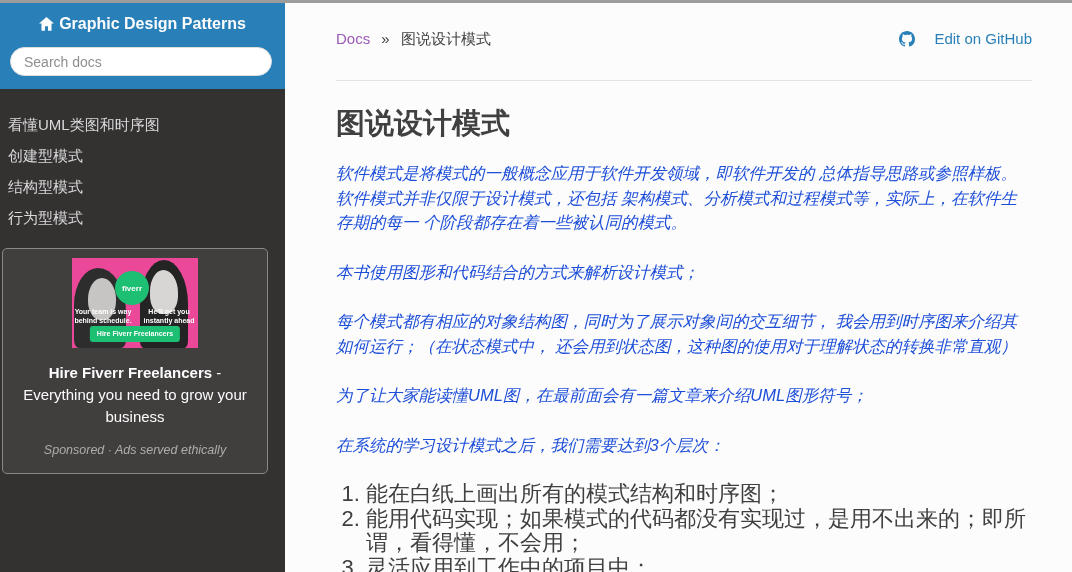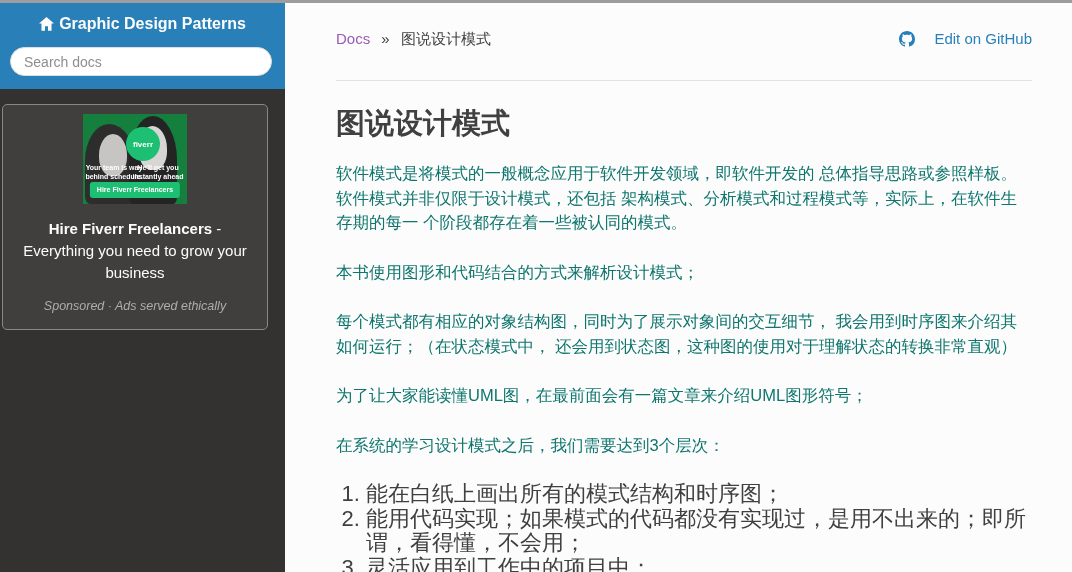--- a/index.html
+++ b/index.html
@@ -53,23 +53,23 @@
   .ad-box {
     margin: 15px 17px 0 2px;
     background: #413e3e;
     border: 1px solid #888;
     border-radius: 5px;
     padding: 9px 10px 16px;
     text-align: center;
   }
   .ad-image {
     position: relative;
-    width: 104px; height: 90px;
+    width: 126px; height: 90px;
     margin: 0 auto;
-    background: #15803d;
+    background: #ec4899;
     overflow: hidden;
     cursor: pointer;
   }
   .head { position: absolute; }
   .head-l-hair { left: 2px; top: 10px; width: 52px; height: 80px; background: #2d2d2d; border-radius: 46% 54% 10% 10%; }
   .head-l-face { left: 16px; top: 20px; width: 28px; height: 42px; background: #c7c5c3; border-radius: 50% 50% 45% 45%; }
   .head-r-hair { right: 10px; top: 2px; width: 48px; height: 88px; background: #242424; border-radius: 50% 50% 8% 8%; }
   .head-r-face { right: 20px; top: 12px; width: 28px; height: 44px; background: #d8d6d4; border-radius: 48% 52% 42% 42%; }
   .ad-logo {
     position: absolute; left: 43px; top: 13px;
@@ -126,21 +126,22 @@
   .rule { border: 0; border-top: 1px solid #e1e4e5; margin: 31px 0 0; }
 
   h1.page-title {
     margin-top: 21px;
     font-size: 29px; line-height: 42px; font-weight: bold;
     color: #404040;
   }
   .doc p {
     margin-top: 17px; margin-bottom: 25px;
     font-size: 16.5px; line-height: 24.5px;
-    color: #0f766e;
+    color: #1d4ed8;
+    font-style: italic;
   }
   .doc p + p { margin-top: 0; }
   .doc ol {
     margin: 0 0 24px 6px;
     padding-left: 24px;
     font-size: 22px; line-height: 24.5px;
     color: #404040;
   }
 </style>
 </head>
@@ -156,20 +157,26 @@
             <path d="M8 0 L16 7 H13.4 V14.6 H9.6 V10 H6.4 V14.6 H2.6 V7 H0 Z"></path>
           </svg>
       </span>
       <span>Graphic Design Patterns</span>
     </a>
     <div class="search-wrap">
       <input type="text" placeholder="Search docs" style="">
     </div>
   </div>
 
+  <nav class="side-nav">
+    <a class="nav-item">看懂UML类图和时序图</a>
+    <a class="nav-item">创建型模式</a>
+    <a class="nav-item">结构型模式</a>
+    <a class="nav-item">行为型模式</a>
+  </nav>
 
   <div class="ad-box">
     <div class="ad-image">
       <div class="head head-l-hair"></div>
       <div class="head head-l-face"></div>
       <div class="head head-r-hair"></div>
       <div class="head head-r-face"></div>
       <div class="ad-logo">fiverr</div>
       <div class="ad-copy left">Your team is way behind schedule.</div>
       <div class="ad-copy right">He'll get you instantly ahead of it.</div>

